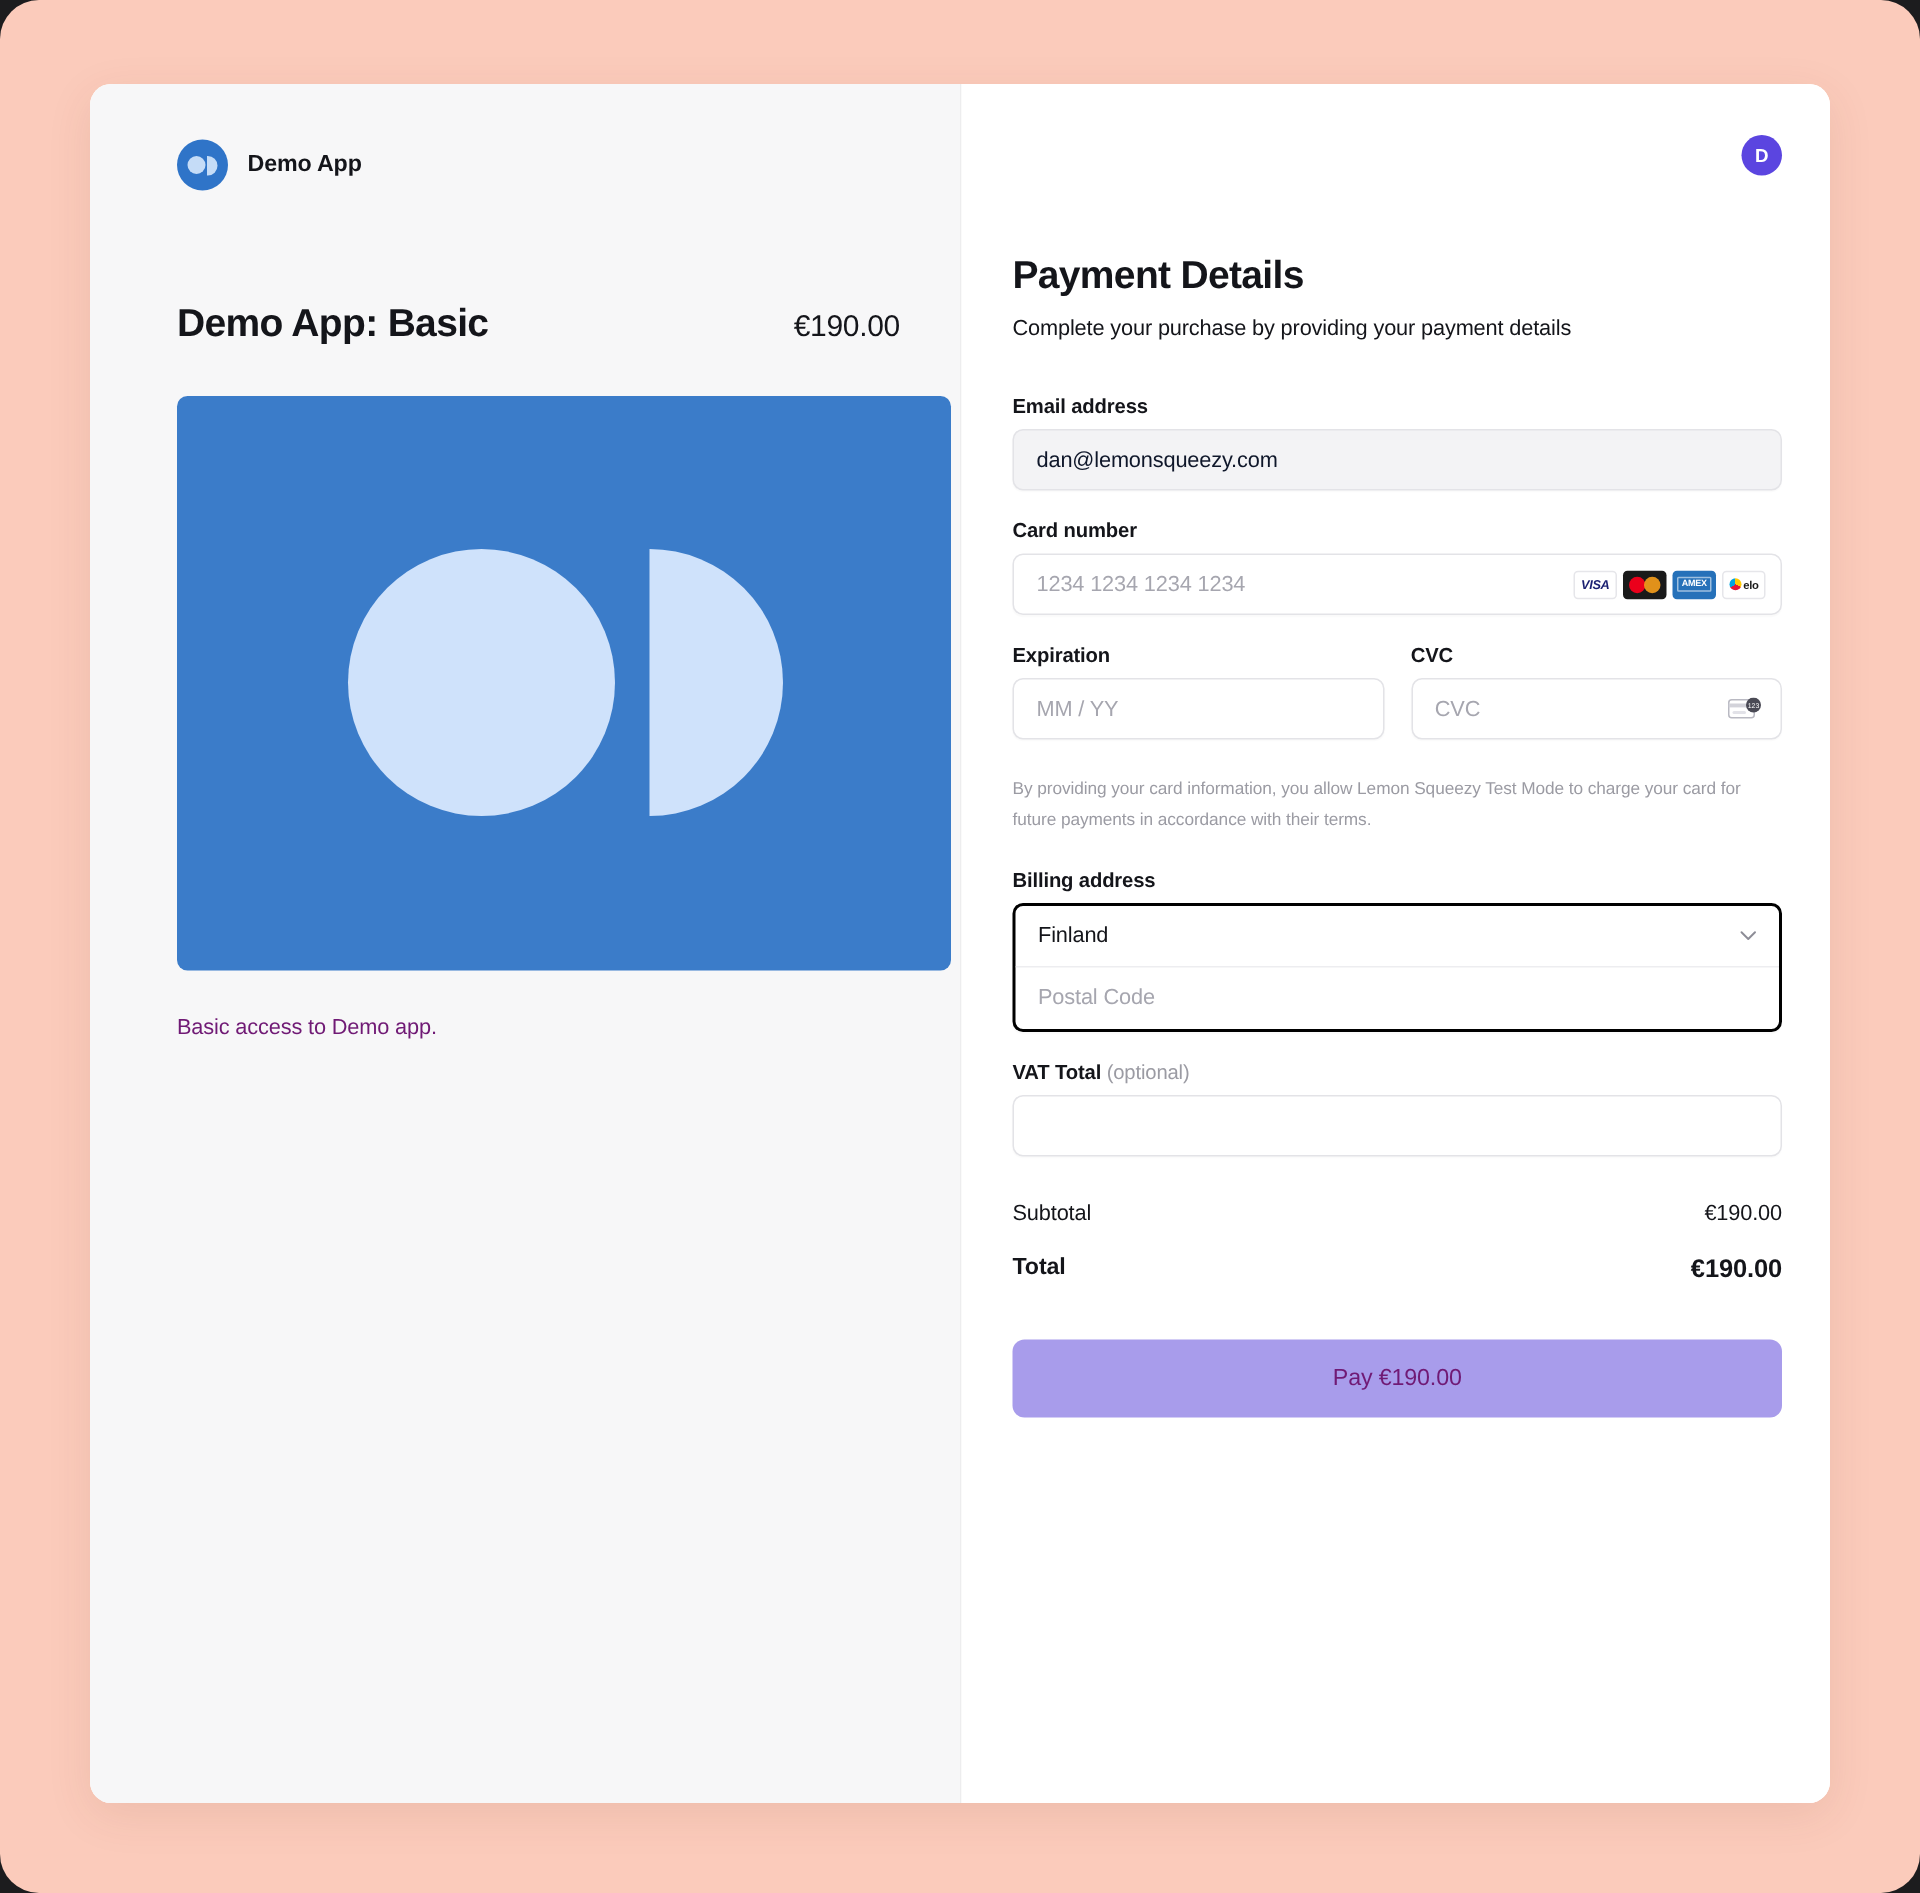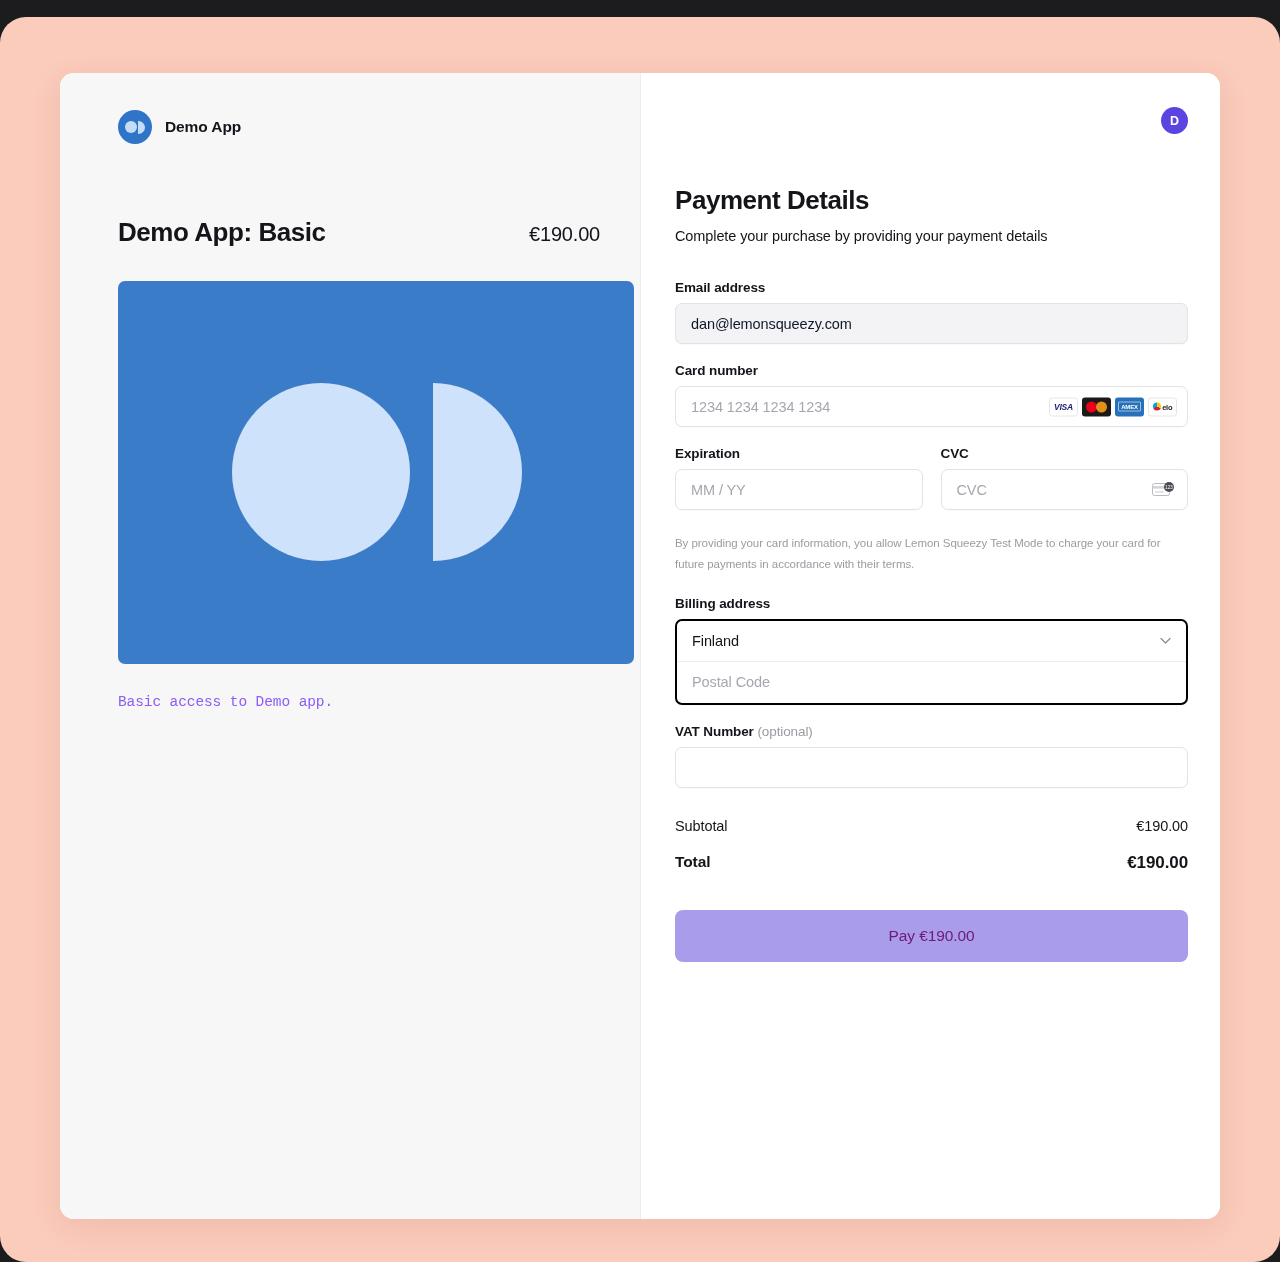--- a/index.html
+++ b/index.html
@@ -11,21 +11,20 @@
     background: #1c1c1e;
     font-family: "Liberation Sans", sans-serif;
   }
 
   .viewport {
     position: absolute;
     inset: 0;
     background: #fbcbbb;
     border-radius: 26px;
     overflow: hidden;
-    margin-top: 17px;
   }
 
   .checkout-card {
     position: absolute;
     left: 60px;
     top: 56px;
     width: 1160px;
     height: 1146px;
     background: #ffffff;
     border-radius: 14px;
@@ -127,23 +126,22 @@
     top: 102px;
     width: 89px;
     height: 178px;
     background: #cfe2fb;
     border-radius: 0 89px 89px 0;
   }
 
   .product-desc {
     margin-top: 30px;
     font-size: 14.5px;
-    color: #8b5cf6;
-    letter-spacing: -0.1px;
-    font-family: Liberation Mono, monospace;
+    color: #701a75;
+    letter-spacing: -0.1px;
   }
 
   
   .right-panel {
     flex: 1;
     background: #ffffff;
     padding: 34px 32px 0 34px;
     position: relative;
   }
 
@@ -471,21 +469,21 @@
             </div>
             <div class="billing-row">
               <span class="ph">Postal Code</span>
             </div>
           </div>
         </div>
 
         
         <div class="field">
           <div class="field-label">
-            <span>VAT Number</span>
+            <span>VAT Total</span>
             <span class="optional">(optional)</span>
           </div>
           <div class="input-box">
             <span></span>
           </div>
         </div>
 
         
         <div class="totals">
           <div class="total-row">

